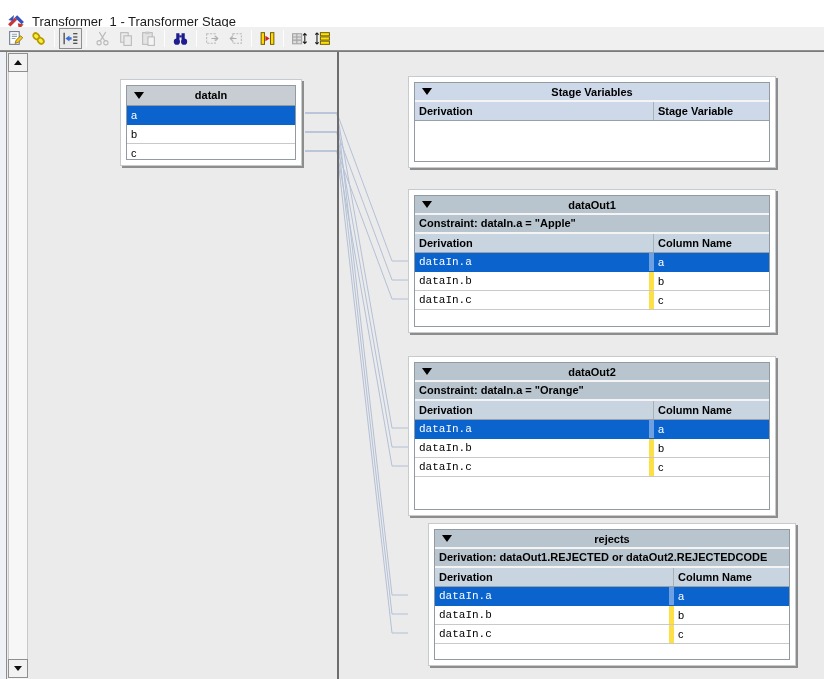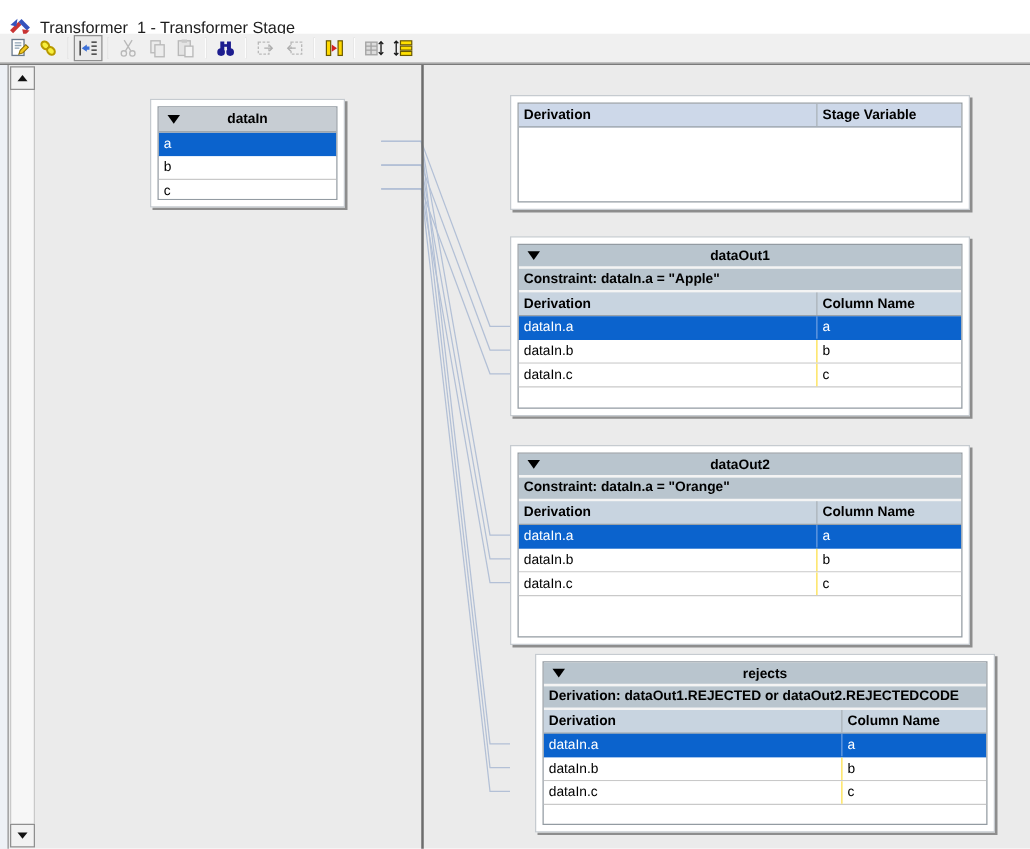--- a/index.html
+++ b/index.html
@@ -51,21 +51,21 @@
   .constraint { height:19px; line-height:17px; background:#b9c5ce; font-weight:bold; padding-left:4px;
                 border-bottom:2px solid #f4f4f4; white-space:nowrap; overflow:hidden; }
 
   .colhead { height:19px; line-height:18px; font-weight:bold; display:flex; border-bottom:1px solid #99a1a8; }
   .colhead.blue  { background:#c8d4e0; }
   .colhead.light { background:#cdd8e9; }
   .c1 { width:239px; padding-left:4px; border-right:1px solid #a9b1b8; overflow:hidden; white-space:nowrap; }
   .c2 { flex:1; padding-left:4px; overflow:hidden; white-space:nowrap; }
 
   .row { height:19px; line-height:18px; display:flex; border-bottom:1px solid #c9c9c9; background:#fff; }
-  .row .c1 { border-right:1px solid #fde047; }
+  .row .c1 { border-right:5px solid #fde047;font-family:Liberation Mono, monospace; }
   .row.selected { background:#0b63cd; color:#fff; border-bottom-color:#0b63cd; }
   .row.selected .c1 { border-right-color:#6fa0e2; }
   .row .single { padding-left:4px; flex:1; white-space:nowrap; overflow:hidden; }
 </style>
 </head>
 <body>
 
 <div id="window">
 
   <div class="top-fragment"></div>
@@ -198,21 +198,21 @@
         <polyline points="305,80 337,80 392,395 408,395"></polyline>
         <polyline points="305,99 337,99 392,414 408,414"></polyline>
         <polyline points="305,61 337,61 392,543 408,543"></polyline>
         <polyline points="305,80 337,80 392,562 408,562"></polyline>
         <polyline points="305,99 337,99 392,581 408,581"></polyline>
       </g>
     </svg>
 
     <div class="pane-divider"></div>
 
-    <div class="panel" style="left:120px; top:27px; width:156px; height:87px;">
+    <div class="panel" style="left:120px; top:27px; width:182px; height:87px;">
       <div class="tbl">
         <div class="tbl-title gray">
           <span class="dd-btn">
               <span class="dd-tri"></span>
             </span>
           <span>dataIn</span>
         </div>
         <div class="row selected">
           <span class="single">a</span>
         </div>
@@ -220,20 +220,26 @@
           <span class="single">b</span>
         </div>
         <div class="row">
           <span class="single">c</span>
         </div>
       </div>
     </div>
 
     <div class="panel" style="left:408px; top:24px; width:368px; height:92px;">
       <div class="tbl">
+        <div class="tbl-title light">
+          <span class="dd-btn">
+              <span class="dd-tri"></span>
+            </span>
+          <span>Stage Variables</span>
+        </div>
         <div class="colhead light">
           <span class="c1">Derivation</span>
           <span class="c2">Stage Variable</span>
         </div>
       </div>
     </div>
 
     <div class="panel" style="left:408px; top:137px; width:368px; height:144px;">
       <div class="tbl">
         <div class="tbl-title blue">

